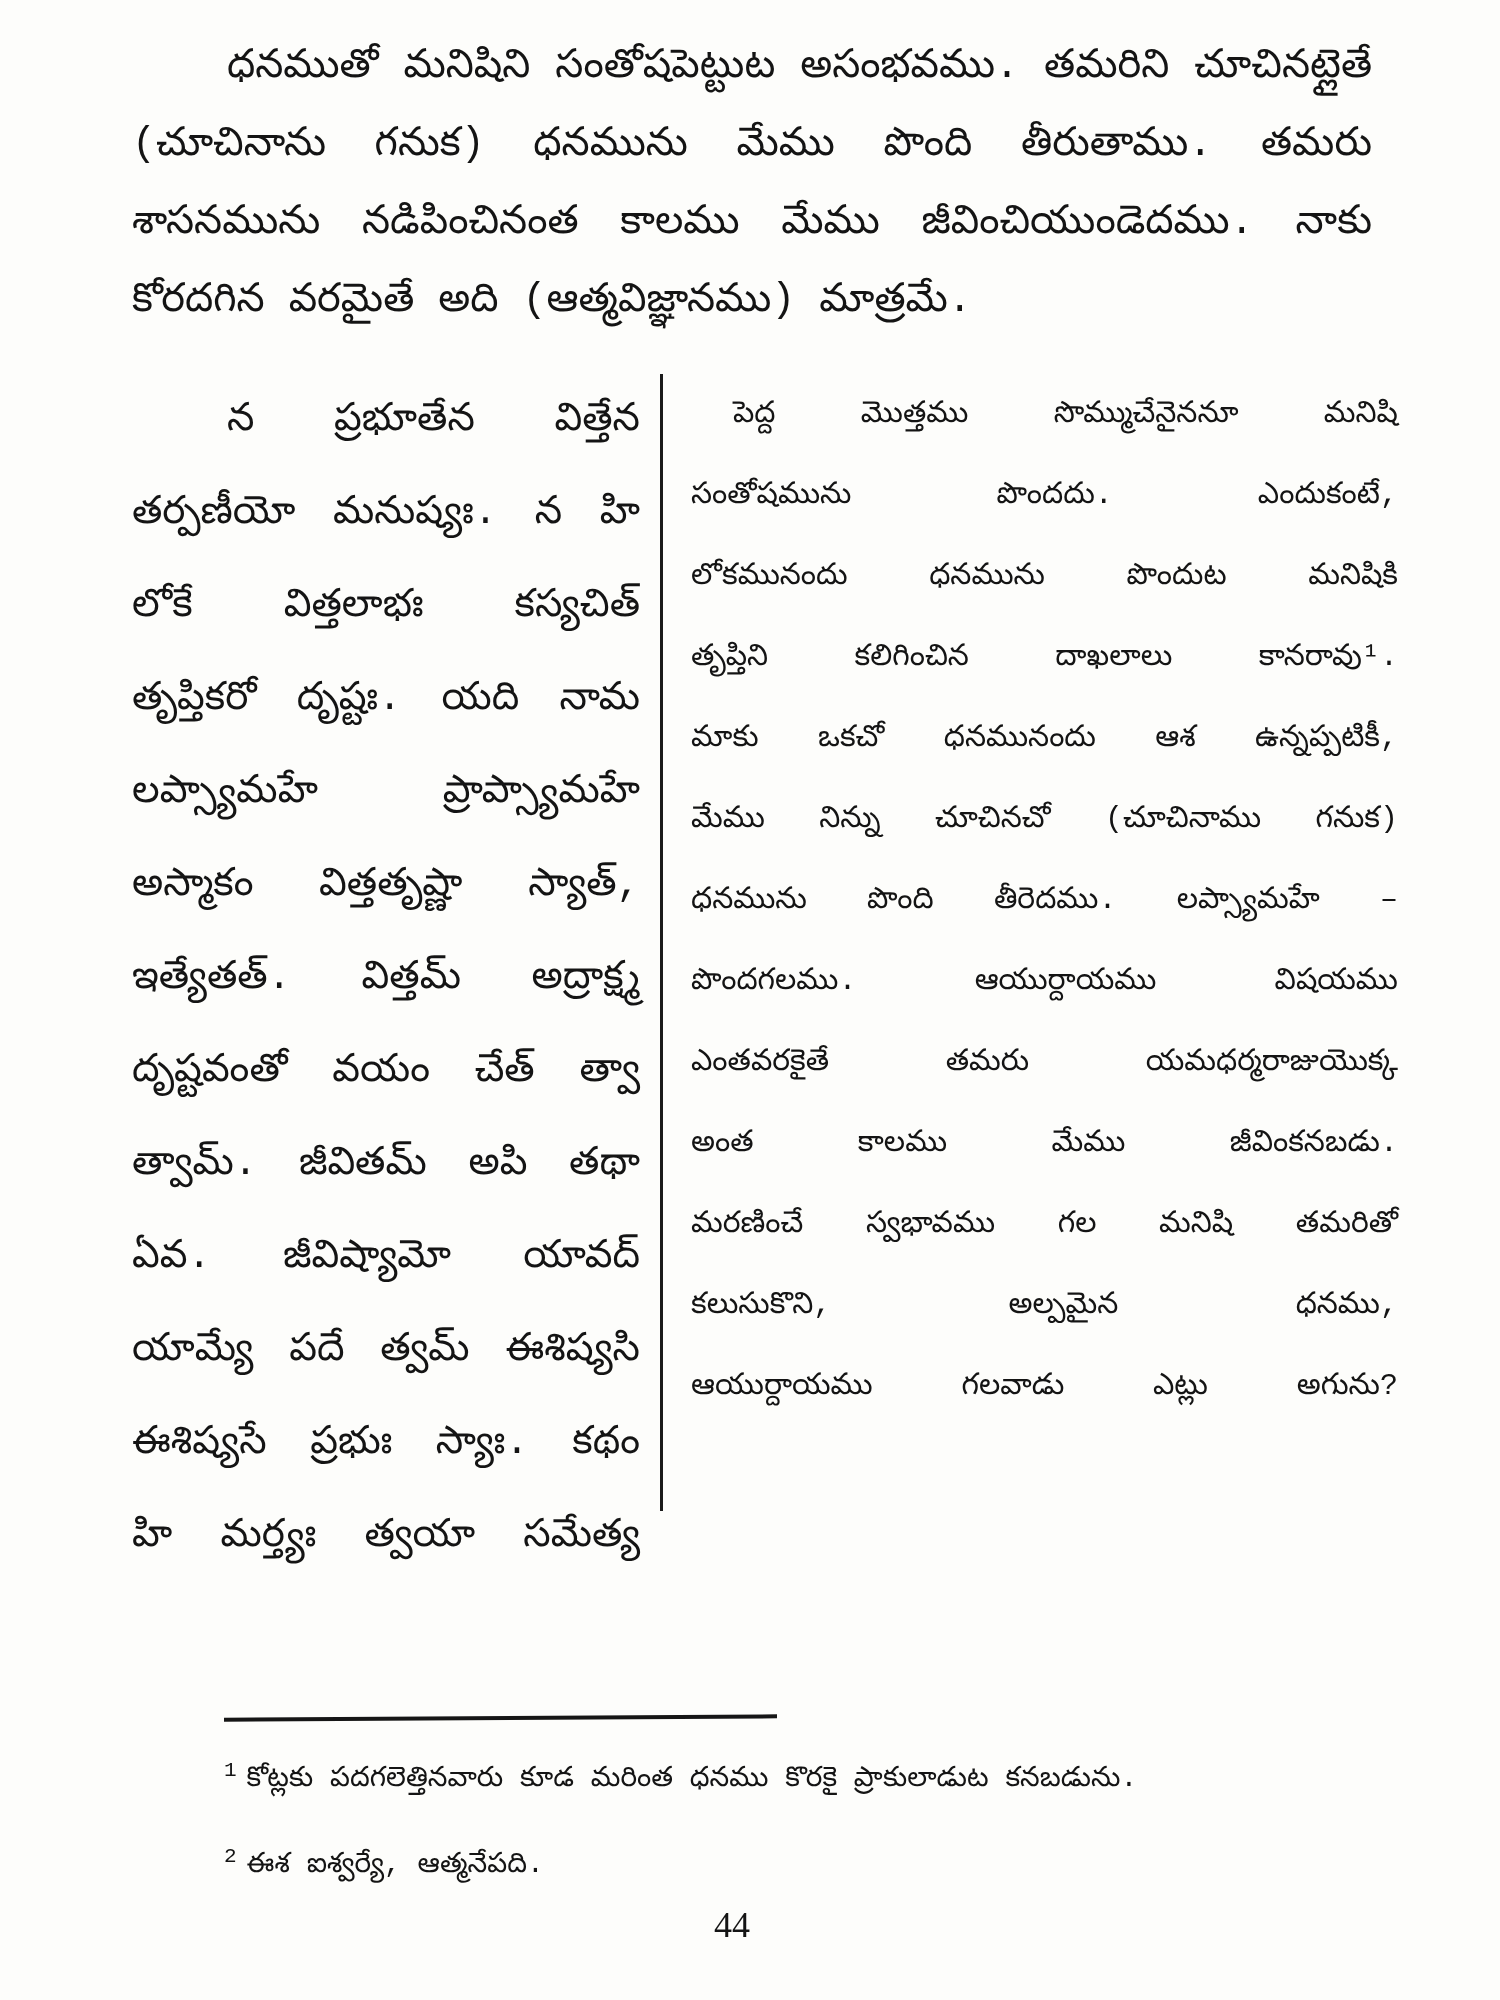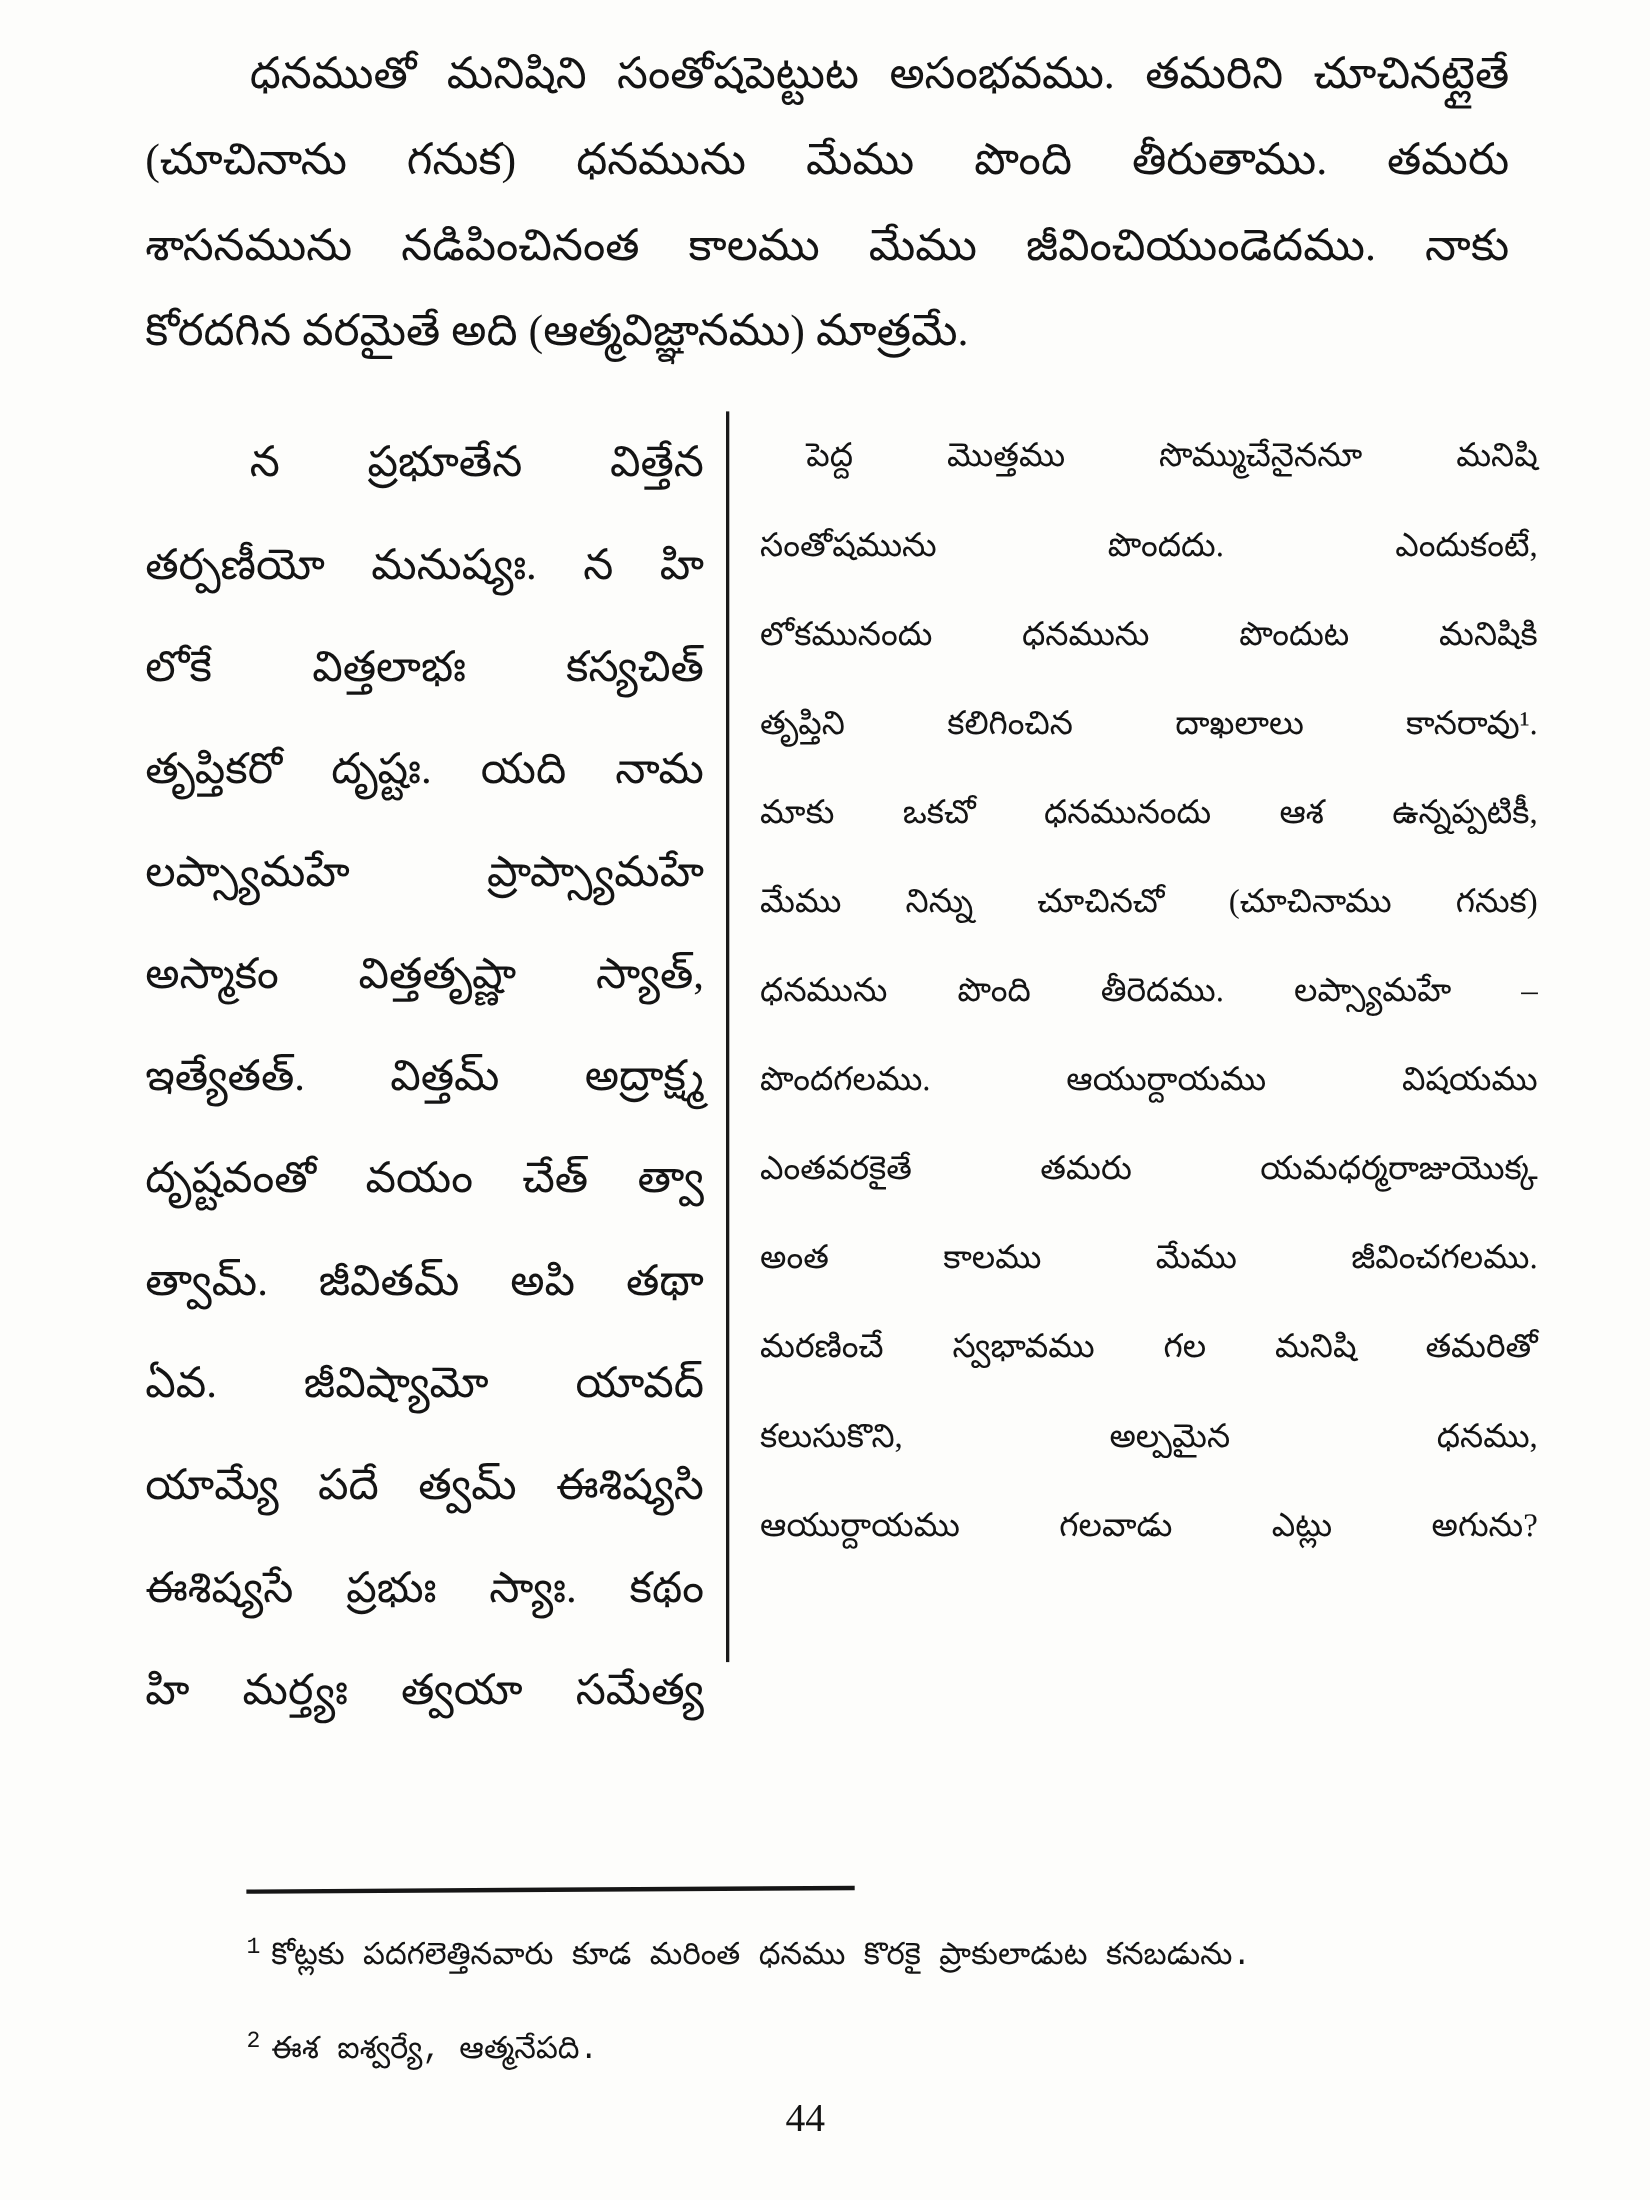--- a/index.html
+++ b/index.html
@@ -12,20 +12,21 @@
     position: relative;
     background: #fdfdfb;
     color: #141414;
     font-family: "Liberation Serif", "DejaVu Serif", serif;
     overflow: hidden;
   }
   .line {
     text-align: justify;
     text-align-last: justify;
     text-justify: inter-word;
+    font-family: Liberation Mono, monospace;
   }
   .line.last {
     text-align-last: left;
   }
   .indent-lg { text-indent: 95px; }
   .indent-sm { text-indent: 42px; }
 
   .intro {
     position: absolute;
     left: 132px;
@@ -132,21 +133,21 @@
     <div class="col-right">
       <div class="line indent-sm">పెద్ద మొత్తము సొమ్ముచేనైననూ మనిషి</div>
       <div class="line">సంతోషమును పొందదు. ఎందుకంటే,</div>
       <div class="line">లోకమునందు ధనమును పొందుట మనిషికి</div>
       <div class="line">తృప్తిని కలిగించిన దాఖలాలు కానరావు¹.</div>
       <div class="line">మాకు ఒకచో ధనమునందు ఆశ ఉన్నప్పటికీ,</div>
       <div class="line">మేము నిన్ను చూచినచో (చూచినాము గనుక)</div>
       <div class="line">ధనమును పొంది తీరెదము. లప్స్యామహే –</div>
       <div class="line">పొందగలము. ఆయుర్దాయము విషయము</div>
       <div class="line">ఎంతవరకైతే తమరు యమధర్మరాజుయొక్క</div>
-      <div class="line">అంత కాలము మేము జీవించగలము.</div>
+      <div class="line">అంత కాలము మేము జీవింకనబడు.</div>
       <div class="line">మరణించే స్వభావము గల మనిషి తమరితో</div>
       <div class="line">కలుసుకొని, అల్పమైన ధనము,</div>
       <div class="line">ఆయుర్దాయము గలవాడు ఎట్లు అగును?</div>
     </div>
 
   </div>
 
   <div class="fn-rule"></div>
 
   <div class="footnotes">

